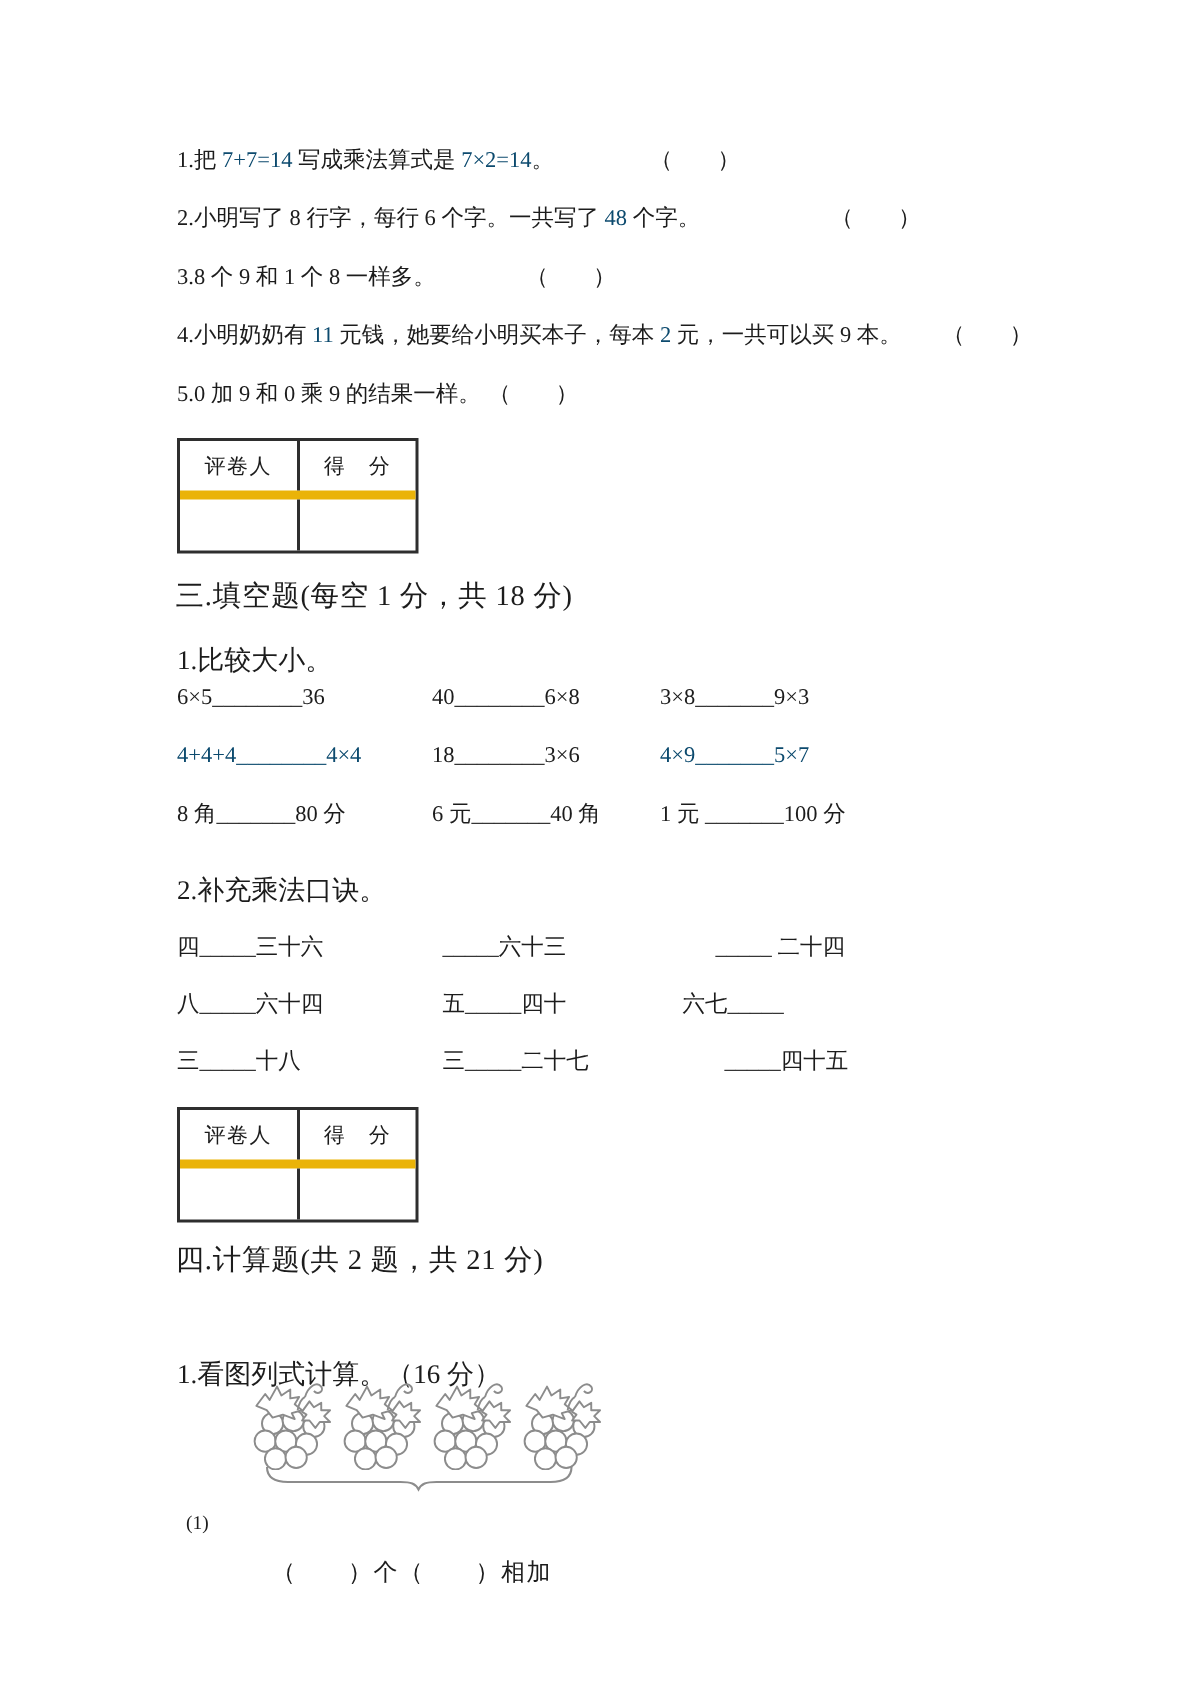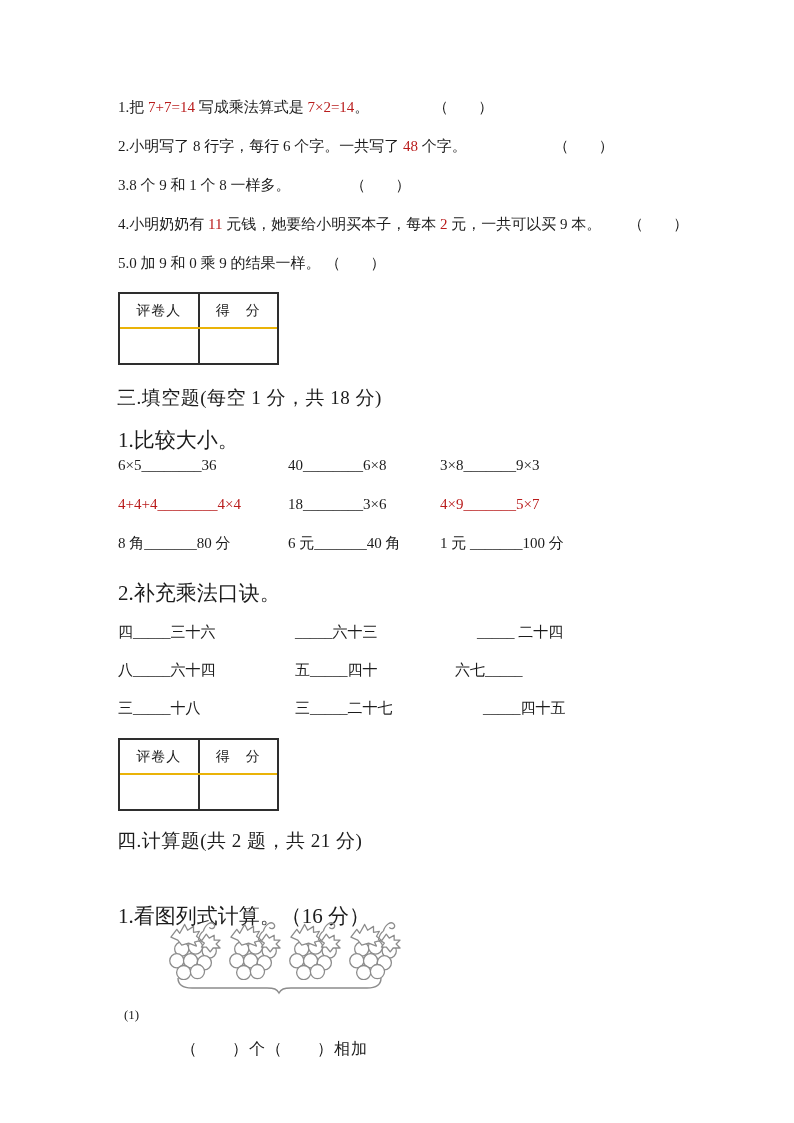--- a/index.html
+++ b/index.html
@@ -5,44 +5,44 @@
   html,body{margin:0;padding:0;background:#ffffff;}
   .page{
     position:relative;
     width:794px;height:1123px;
     background:#ffffff;
     font-family:"Liberation Serif","DejaVu Serif",serif;
     color:#1c1c1c;
     overflow:hidden;
   }
   .abs{position:absolute;}
-  .light{color:#b91c1c;}
+  .light{color:#0c4a6e;}
 
   
   .tf-block{left:118px;top:99px;width:640px;}
   .tf-line{margin:0 0 23px 0;font-size:15px;line-height:16px;white-space:nowrap;}
   .bracket{display:inline-block;}
 
   
   .sec-heading{font-size:19px;font-weight:normal;line-height:22px;white-space:nowrap;letter-spacing:0.5px;}
 
   
-  .q-label{font-size:21px;line-height:16px;white-space:nowrap;}
+  .q-label{font-size:18px;line-height:16px;white-space:nowrap;}
 
   
   .cmp-grid{left:118px;top:458px;}
   .cmp-row{display:grid;grid-template-columns:170px 152px auto;margin-bottom:24px;font-size:15px;line-height:15px;}
   .mn-grid{left:118px;top:625px;}
   .mn-row{display:grid;grid-template-columns:177px 160px auto;margin-bottom:23px;font-size:15px;line-height:15px;}
   .cell{white-space:nowrap;}
 
   
   .score-table{width:157px;border:2px solid #2e2e2e;background:#fff;}
   .st-row{display:flex;}
-  .st-head{height:33px;border-bottom:2px solid #eab308;}
+  .st-head{height:33px;border-bottom:6px solid #eab308;}
   .st-body{height:34px;}
   .st-cell{flex:1;display:flex;align-items:center;justify-content:center;font-size:14px;letter-spacing:1px;}
   .st-cell:first-child{border-right:2px solid #2e2e2e;}
 
   
   .grapes-row{left:166px;top:916px;display:flex;gap:3px;}
   .caption{font-size:16px;line-height:17px;white-space:nowrap;letter-spacing:1px;}
   .sub-label{font-size:13px;line-height:14px;}
 </style>
 </head>

